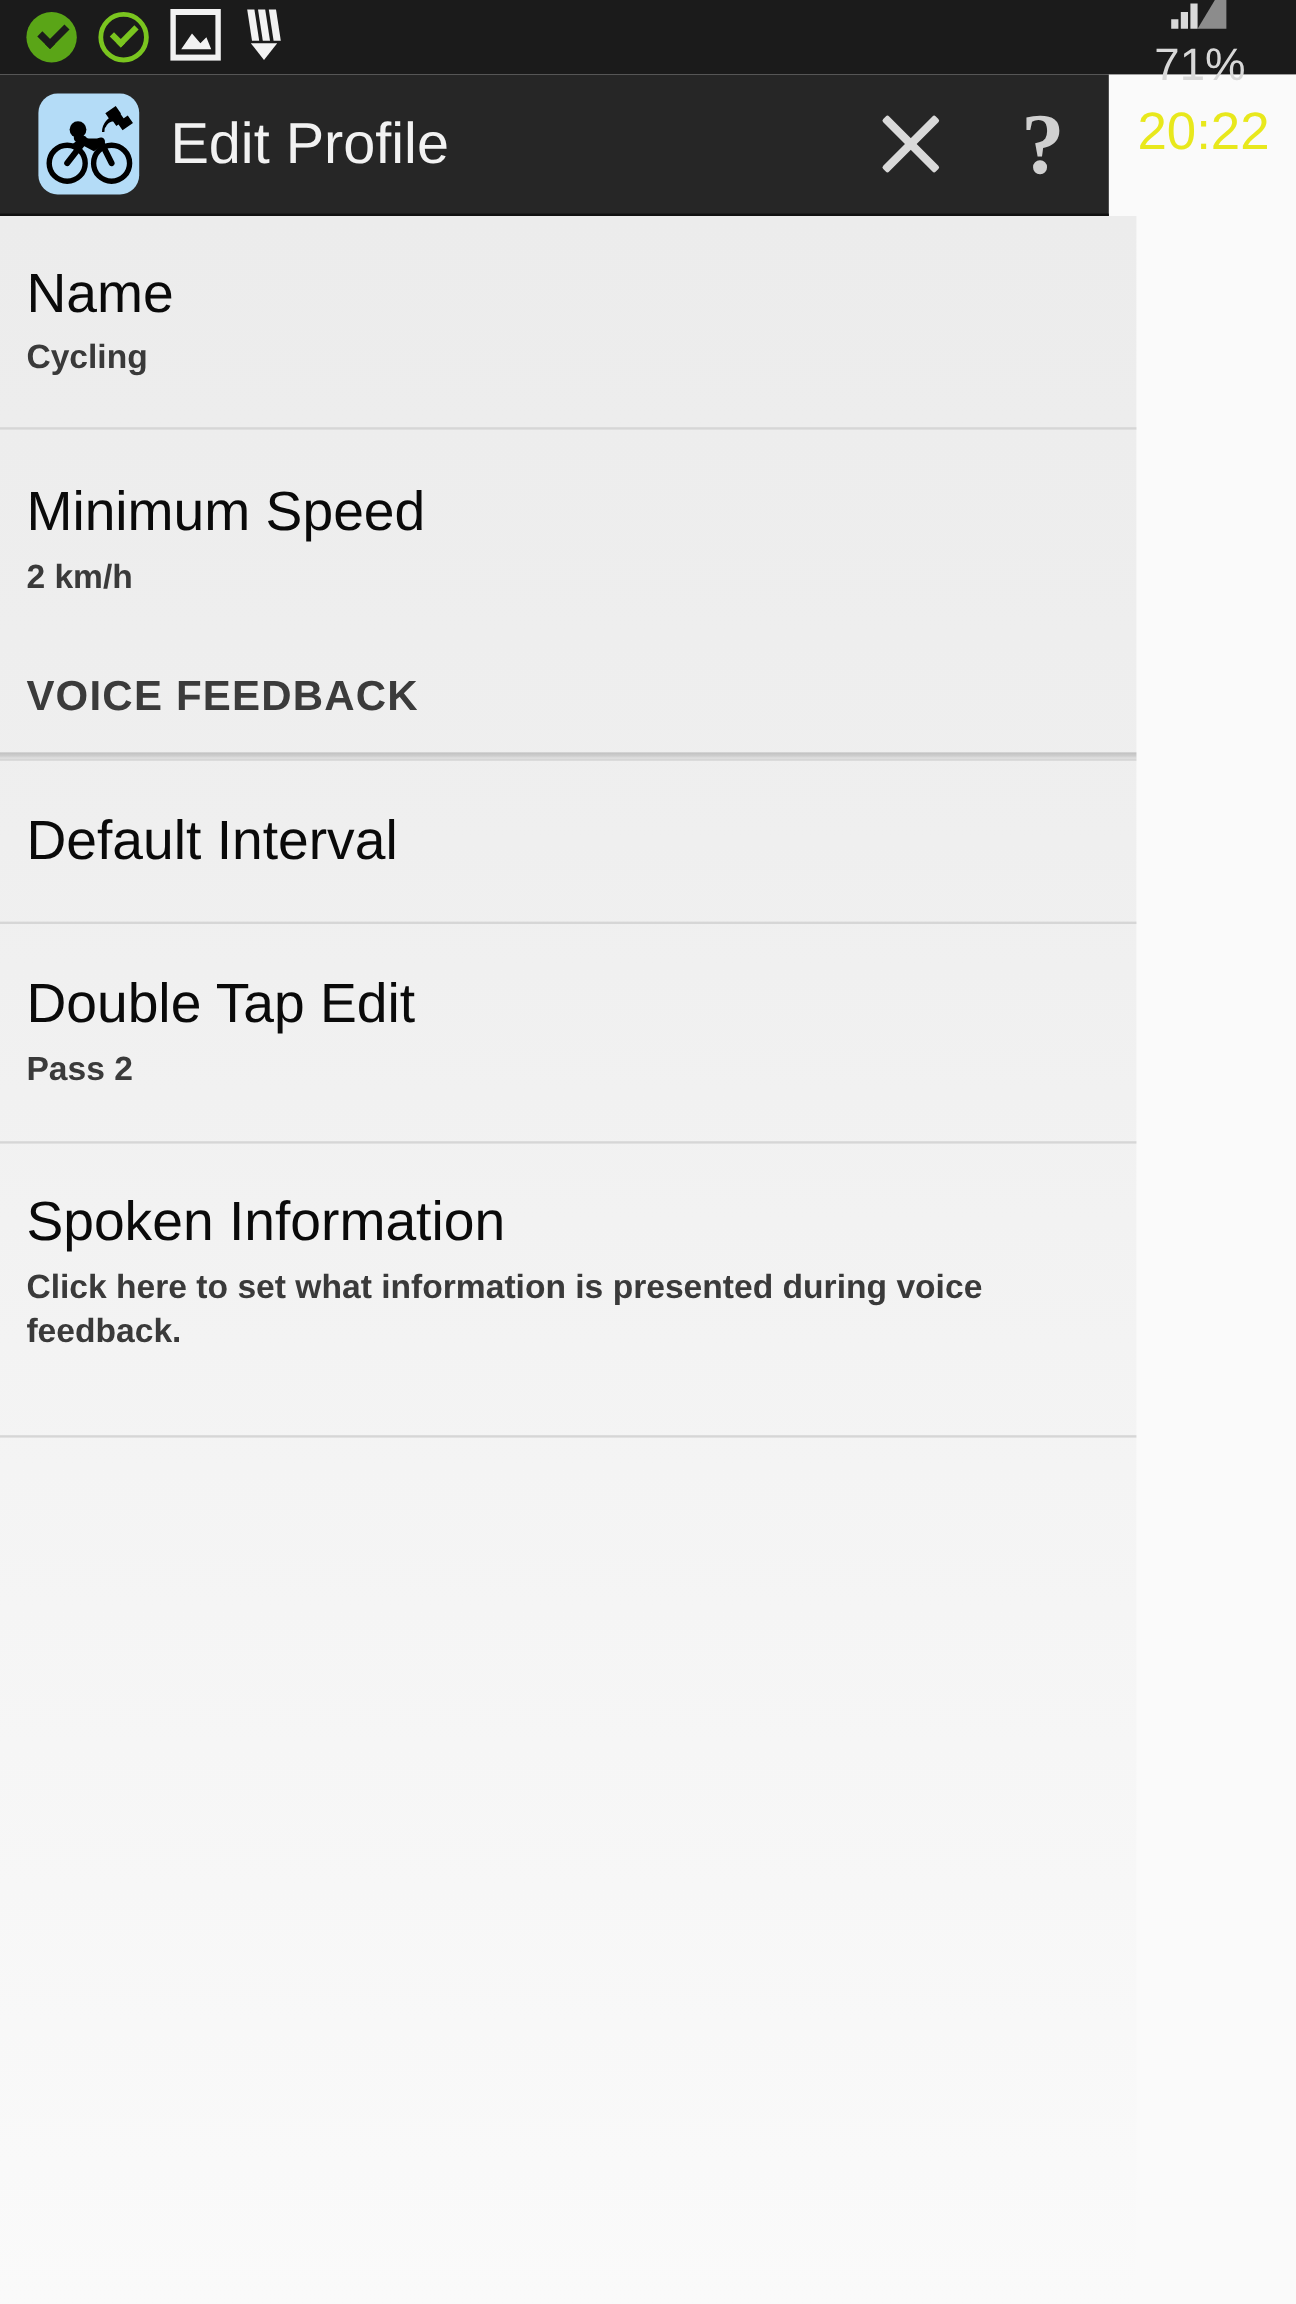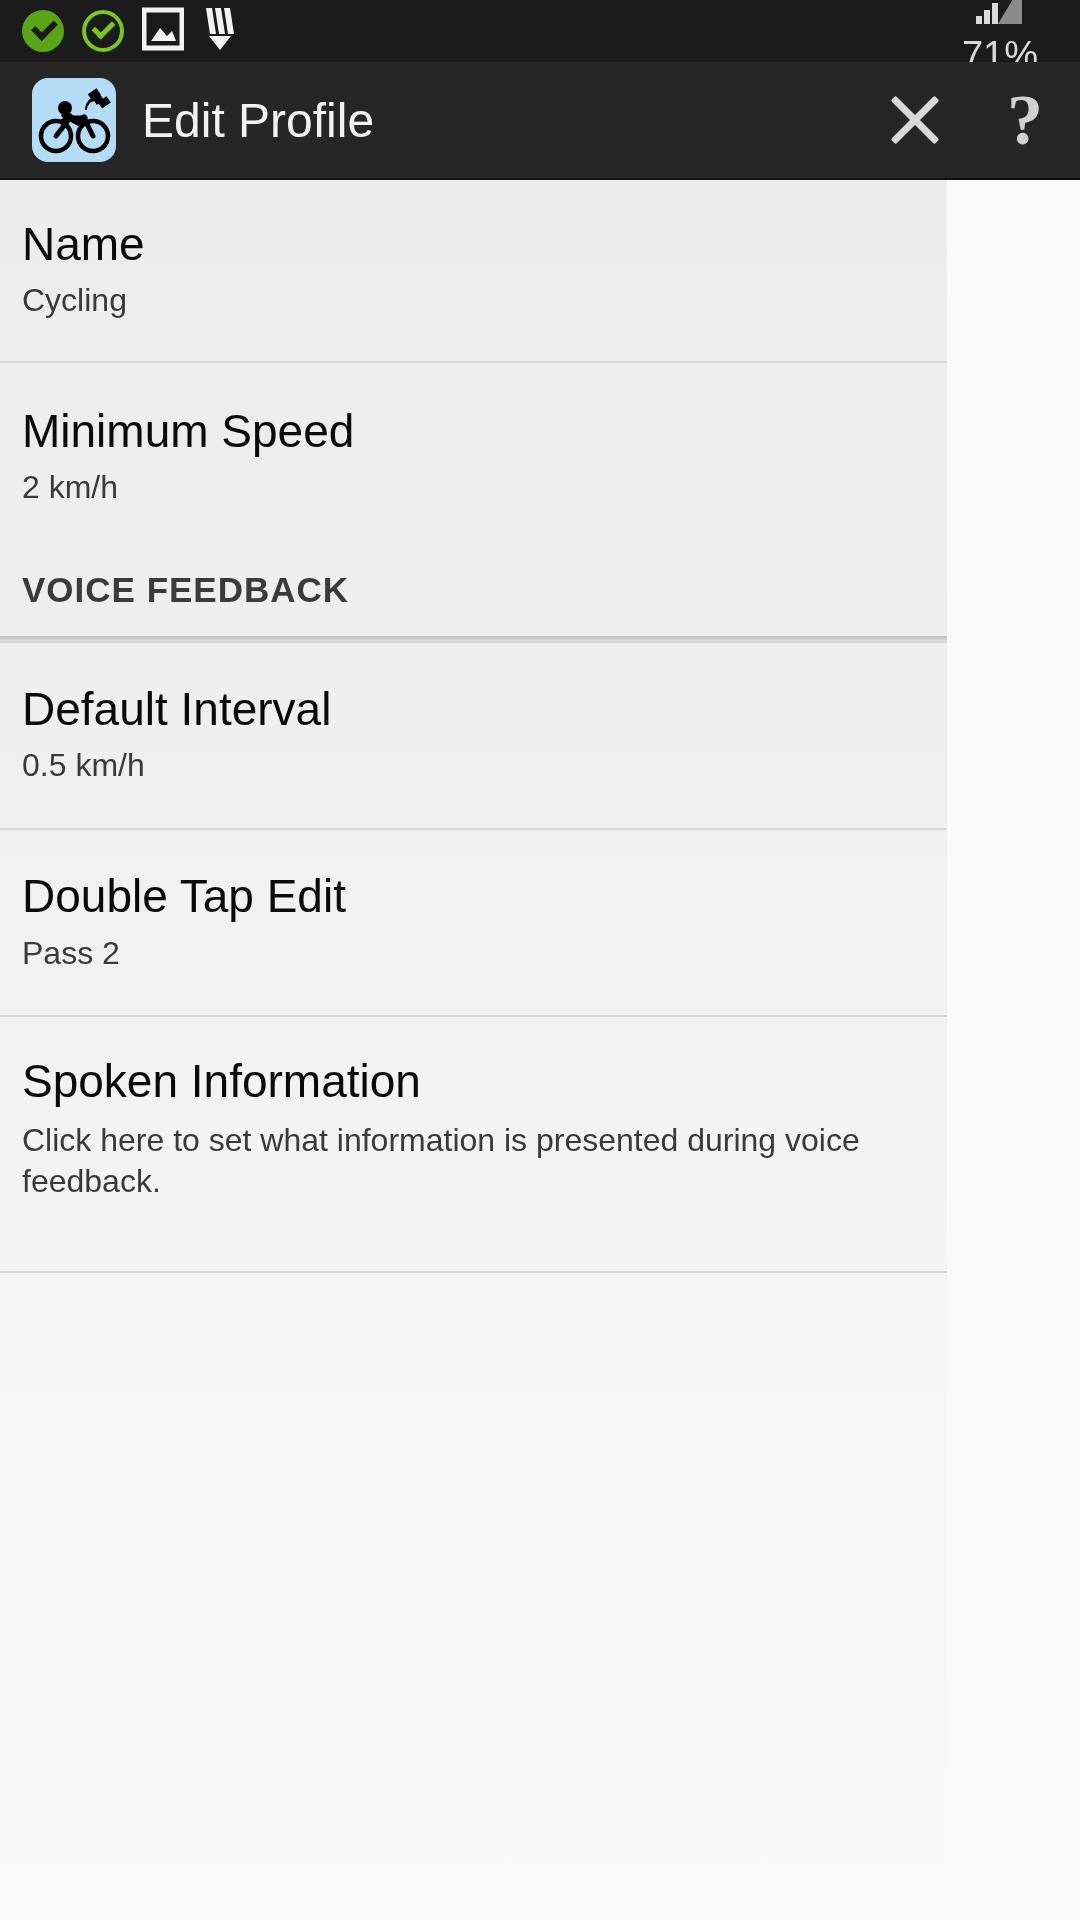--- a/index.html
+++ b/index.html
@@ -50,21 +50,21 @@
     font-family:"Liberation Sans", sans-serif;
   }
   .sb-clock {
     color:#e8e81c; font-size:44px; letter-spacing:0px;
     margin-left:6px;
   }
 
   
   .actionbar {
     position:absolute; top:62px; left:0;
-    width:1080px; height:118px;
+    width:924px; height:118px;
     background:#262626;
     display:flex; align-items:center;
     border-bottom:2px solid #111;
   }
   .app-icon {
     width:84px; height:84px; margin-left:32px;
     border-radius:16px; background:#b4dcf7;
     position:relative; flex:0 0 auto; overflow:hidden;
   }
   .ab-title {
@@ -94,21 +94,21 @@
     position:absolute; top:180px; left:0;
     width:947px; height:1740px;
     background:linear-gradient(to bottom,#ececec 0%,#efefef 30%,#f4f4f4 60%,#fafafa 100%);
   }
   .row { position:relative; padding:0 22px; }
   .row-title {
     font-size:46px; color:#0a0a0a; font-weight:400;
     line-height:1.05; letter-spacing:0px;
   }
   .row-sub {
-    font-size:32px; color:#3a3a3a; font-weight:400;
+    font-size:28px; color:#3a3a3a; font-weight:700;
     line-height:1.15; margin-top:14px;
   }
   .divider { height:2px; background:#d6d6d6; width:100%; }
   .divider-strong {
     height:5px;
     background:linear-gradient(to bottom,#c0c0c0 0%,#cecece 60%,#e2e2e2 100%);
     width:100%;
   }
   .section-head {
     padding:34px 22px 26px 22px;
@@ -243,21 +243,20 @@
 
     <div class="section-head">
       <div class="section-head-label">VOICE FEEDBACK</div>
     </div>
     <div class="divider-strong"></div>
 
     <div class="divider"></div>
 
     <div class="row r-default">
       <div class="row-title">Default Interval</div>
-      <div class="row-sub">0.5 km/h</div>
     </div>
     <div class="divider"></div>
 
     <div class="row r-dtap">
       <div class="row-title">Double Tap Edit</div>
       <div class="row-sub">Pass 2</div>
     </div>
     <div class="divider"></div>
 
     <div class="row r-spoken">

